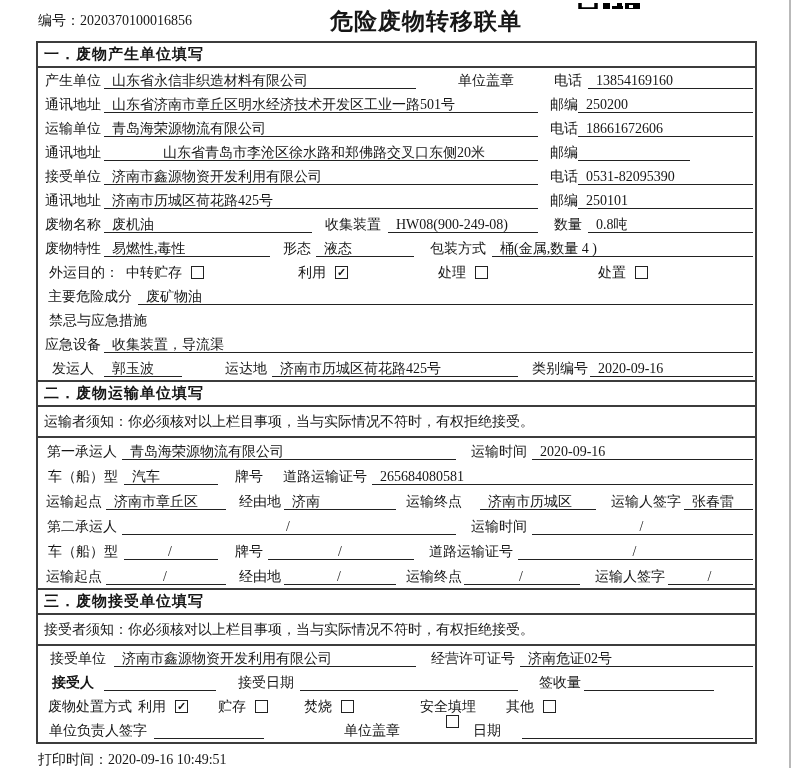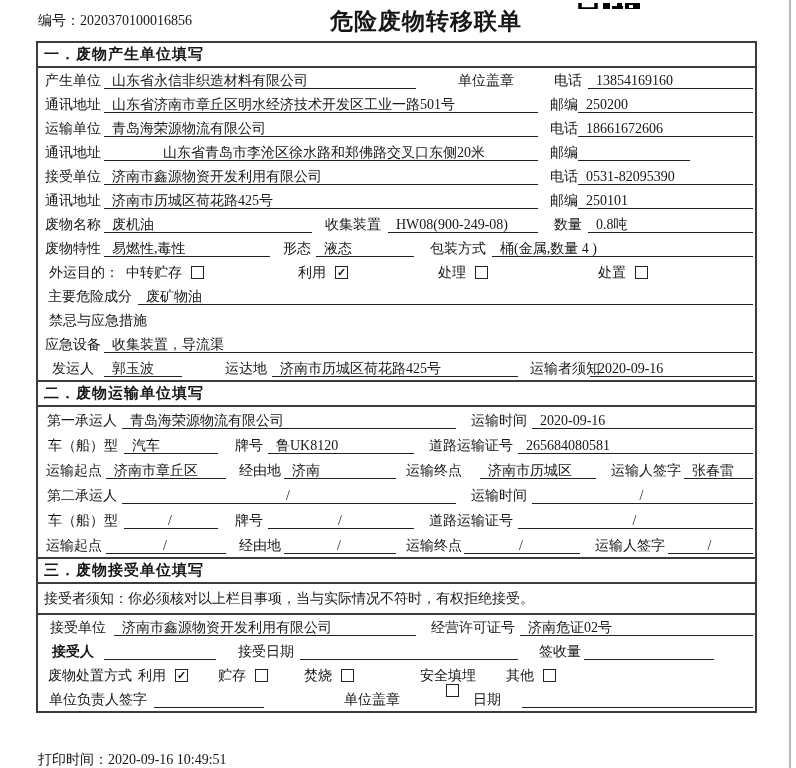--- a/index.html
+++ b/index.html
@@ -148,37 +148,37 @@
       <div class="row">
         <span class="lbl" style="width: 62px;">应急设备</span>
         <span class="val" style="flex: 1 1 0%;">收集装置，导流渠</span>
       </div>
       <div class="row">
         <span class="lbl" style="width: 62px;">发运人</span>
         <span class="val" style="width: 78px;">郭玉波</span>
         <span class="sp" style="width: 38px;"></span>
         <span class="lbl" style="width: 52px;">运达地</span>
         <span class="val" style="width: 246px;">济南市历城区荷花路425号</span>
-        <span class="lbl" style="width: 72px; padding-left: 12px;">运输者须知</span>
+        <span class="lbl" style="width: 72px; padding-left: 12px;">类别编号</span>
         <span class="val" style="flex: 1 1 0%;">2020-09-16</span>
       </div>
     </div>
     <div class="section sec2">
       <div class="sec-head">二．废物运输单位填写</div>
+      <div class="notice">运输者须知：你必须核对以上栏目事项，当与实际情况不符时，有权拒绝接受。</div>
       <div class="row">
         <span class="lbl" style="width: 80px;">第一承运人</span>
         <span class="val" style="width: 334px;">青岛海荣源物流有限公司</span>
         <span class="lbl" style="width: 76px; padding-left: 10px;">运输时间</span>
         <span class="val" style="flex: 1 1 0%;">2020-09-16</span>
       </div>
       <div class="row">
         <span class="lbl" style="width: 82px;">车（船）型</span>
         <span class="val" style="width: 94px;">汽车</span>
         <span class="lbl" style="width: 50px; padding-left: 12px;">牌号</span>
-        <span class="val" style="width: 146px;">鲁UK8120</span>
         <span class="lbl" style="width: 104px; padding-left: 10px;">道路运输证号</span>
         <span class="val" style="flex: 1 1 0%;">265684080581</span>
       </div>
       <div class="row">
         <span class="lbl" style="width: 64px;">运输起点</span>
         <span class="val" style="width: 120px;">济南市章丘区</span>
         <span class="lbl" style="width: 58px; padding-left: 10px;">经由地</span>
         <span class="val" style="width: 112px;">济南</span>
         <span class="lbl" style="width: 68px; padding-left: 8px;">运输终点</span>
         <span class="val" style="width: 116px; margin-left: 16px;">济南市历城区</span>

